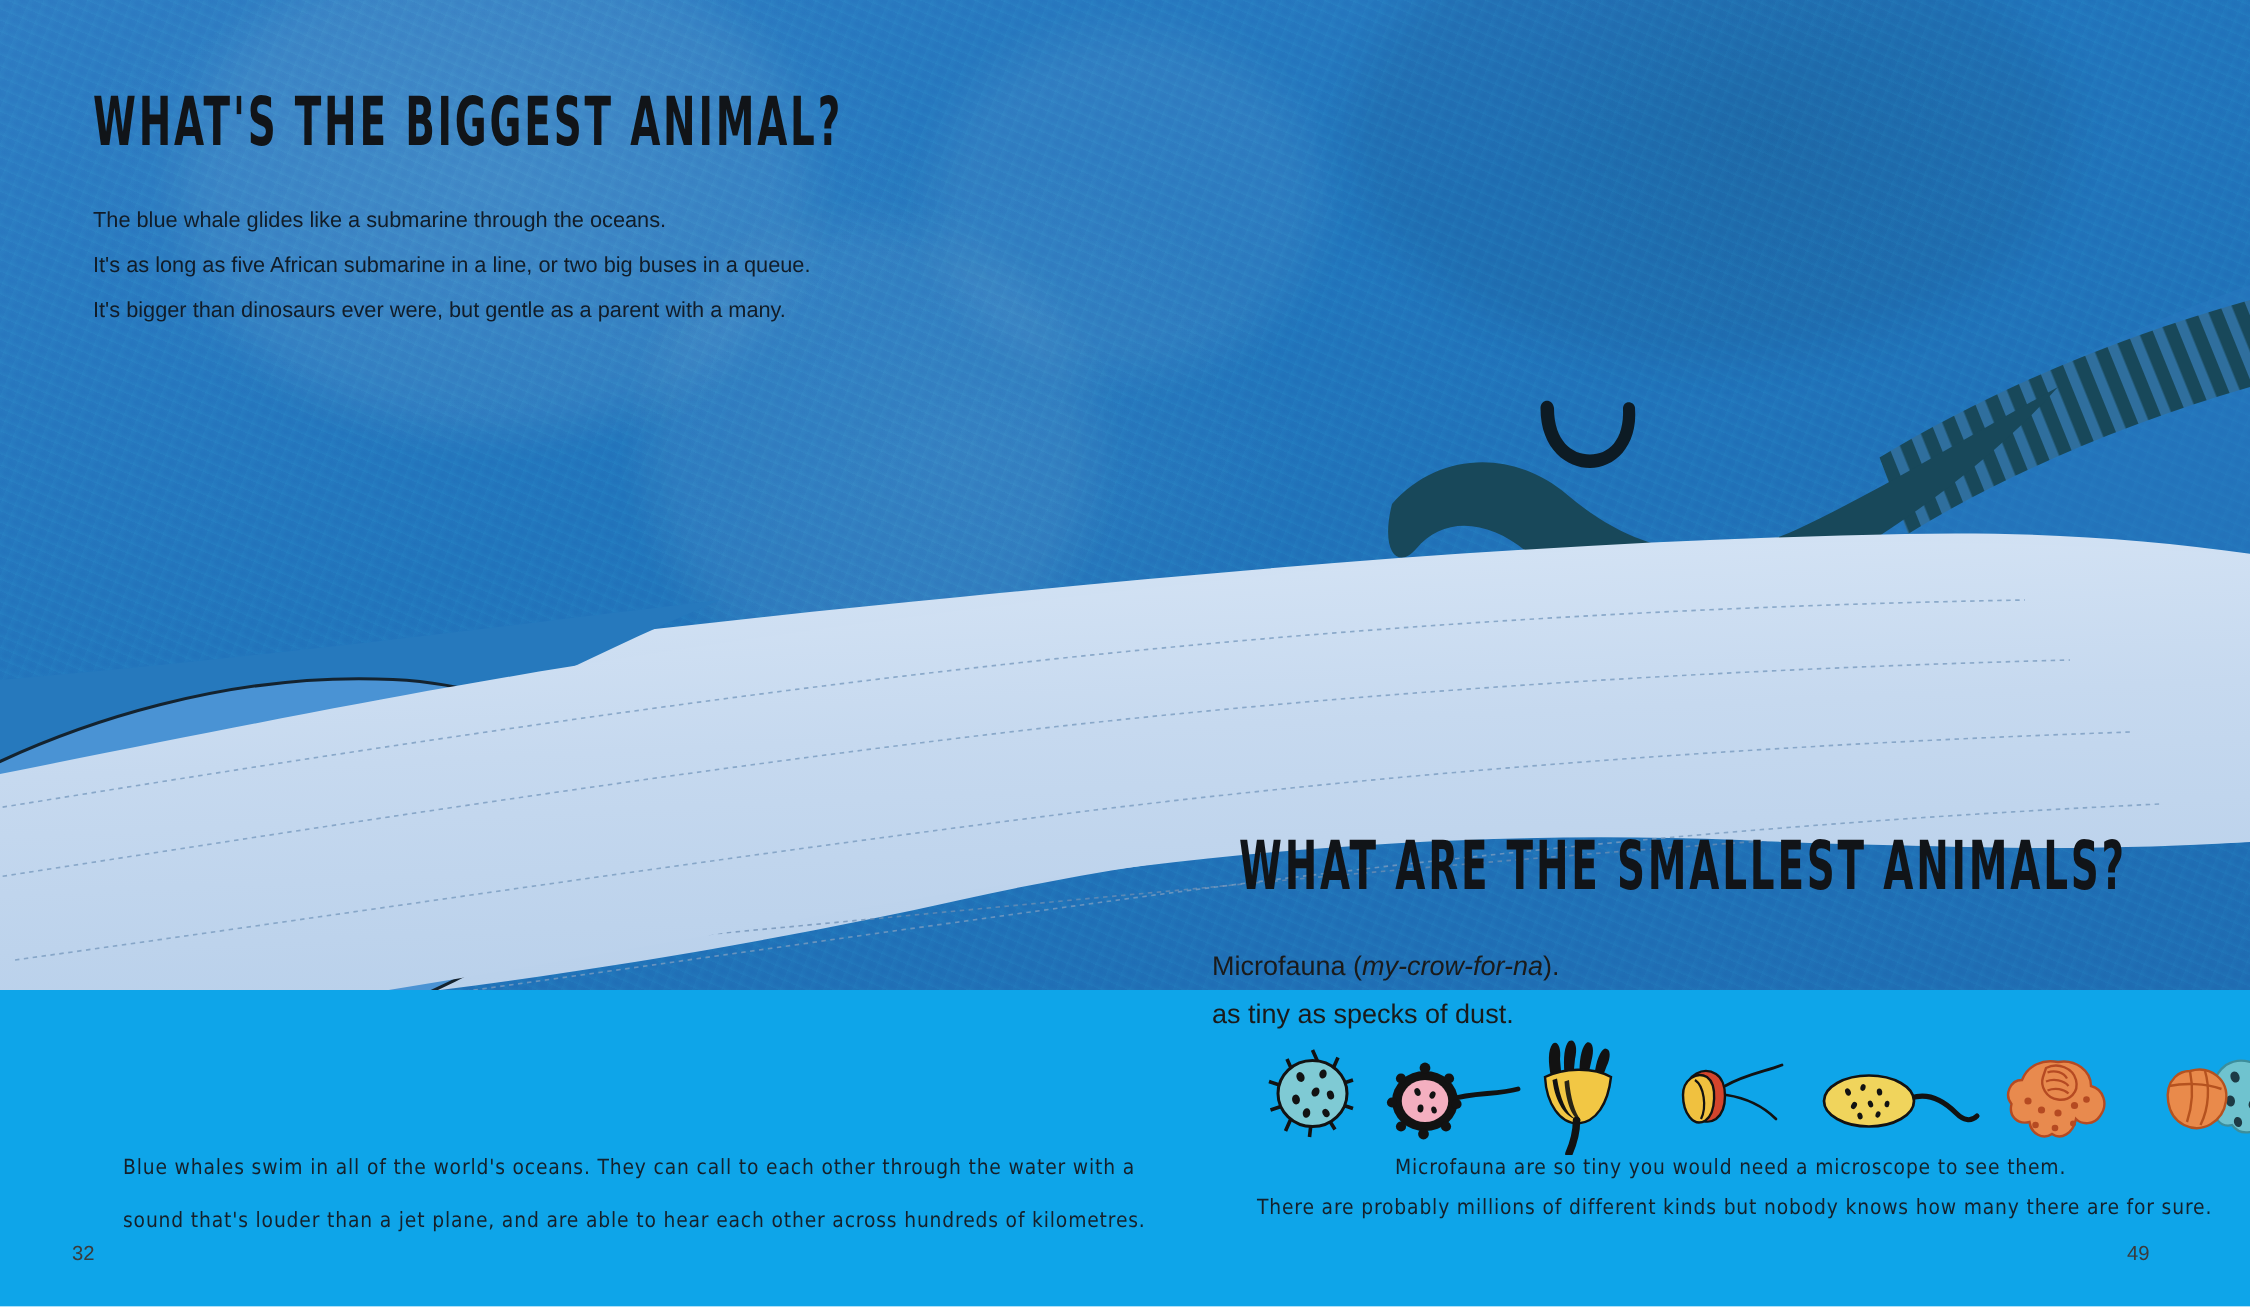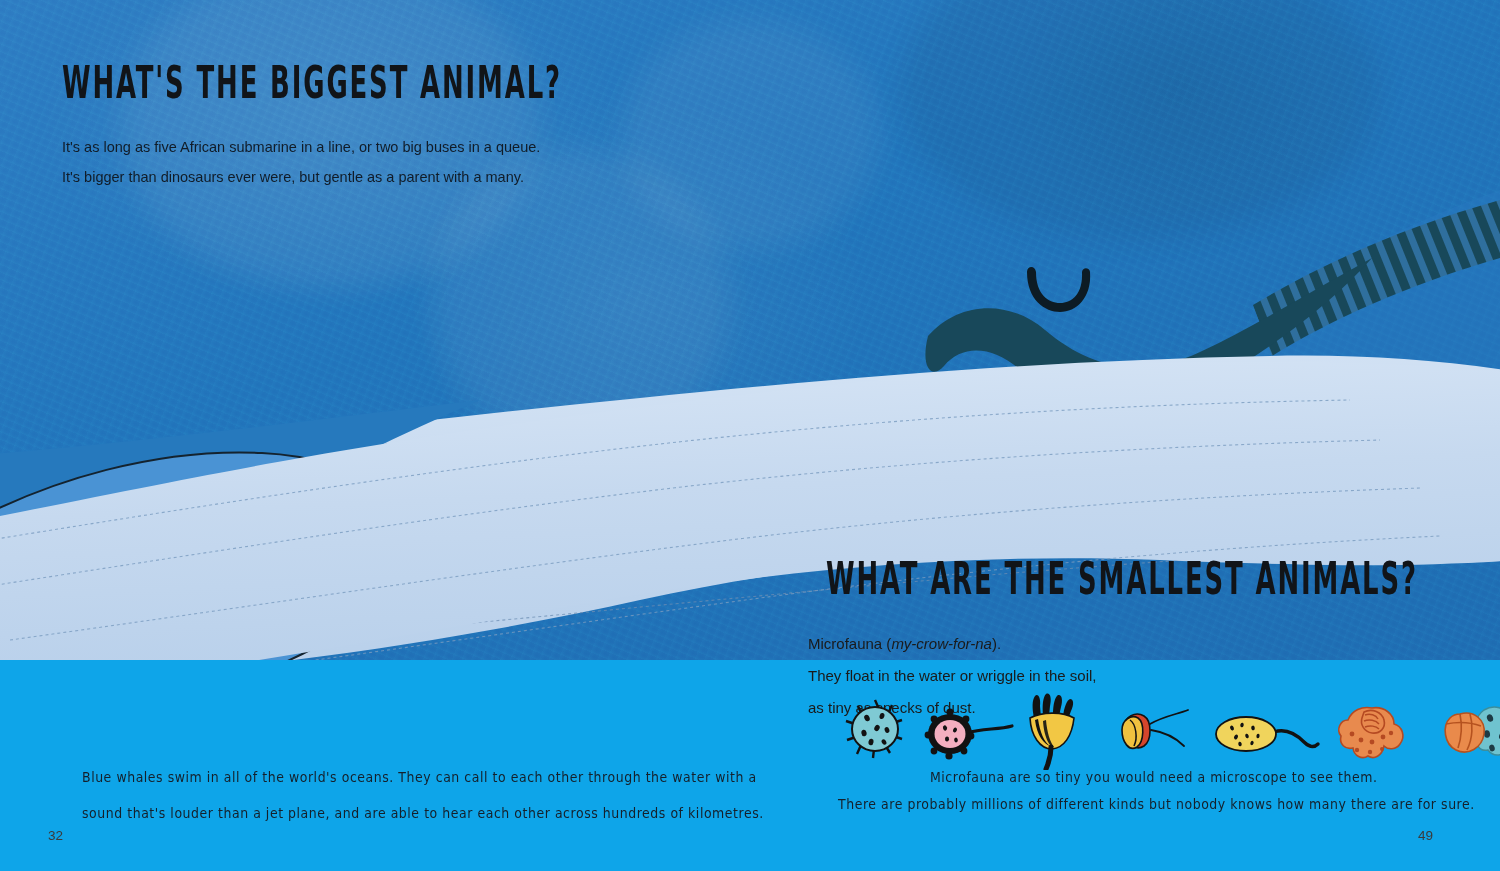--- a/index.html
+++ b/index.html
@@ -86,21 +86,21 @@
     left: 62px;
     top: 132px;
     color: #14202c;
   }
   .intro .body-line { color: #111c28; }
 
   .col {
     position: absolute;
     color: #1a1a1a;
   }
-  .col .body-line { font-size: 15px; line-height: 32px; }
+  .col .body-line { font-size: 18px; line-height: 32px; }
   #col-a { left: 808px; top: 628px; }
   #col-b { left: 1138px; top: 628px; }
   .ital { font-style: italic; }
 
   
   .caption {
     position: absolute;
     font-family: "DejaVu Sans", sans-serif;
     font-size: 12.5px;
     line-height: 32px;
@@ -270,36 +270,36 @@
         <path d="M-10,586 C210,552 450,514 690,486 C920,460 1150,446 1380,440"></path>
         <path d="M10,640 C240,608 490,570 730,540 C960,512 1190,496 1420,488"></path>
         <path d="M60,694 C300,664 550,626 790,594 C1020,564 1230,546 1440,536"></path>
       </g>
     </g>
   </svg>
 
   <div class="heading" id="heading-left">WHAT'S THE BIGGEST ANIMAL?</div>
 
   <div class="intro">
+    <div class="body-line">The blue whale glides like a submarine through the oceans.</div>
     <div class="body-line">It's as long as five African submarine in a line, or two big buses in a queue.</div>
     <div class="body-line">It's bigger than dinosaurs ever were, but gentle as a parent with a many.</div>
   </div>
 
   <div class="caption" id="caption-left">
     <div>Blue whales swim in all of the world's oceans. They can call to each other through the water with a</div>
     <div>sound that's louder than a jet plane, and are able to hear each other across hundreds of kilometres.</div>
   </div>
 
   <div class="folio" id="folio-left">32</div>
 
   <div class="heading" id="heading-right">WHAT ARE THE SMALLEST ANIMALS?</div>
 
   <div class="col" id="col-a">
     <div class="body-line"><span>Microfauna (</span><span class="ital">my-crow-for-na</span><span>).</span></div>
-    <div class="body-line">They float in the water or wriggle in the soil,</div>
     <div class="body-line">as tiny as specks of dust.</div>
   </div>
 
 
   <div class="fauna-row">
 
     <svg class="critter" style="left:0px;" width="70" height="70" viewBox="0 0 70 70">
       <g stroke="#121212" stroke-width="2.4" fill="#121212">
         <path d="M35,6 l4,9 M52,11 l-4,9 M62,26 l-9,3 M62,45 l-9,-3 M50,59 l-5,-8
                  M33,64 l1,-9 M17,60 l4,-9 M7,46 l9,-3 M6,27 l9,3 M18,12 l4,9"></path>

